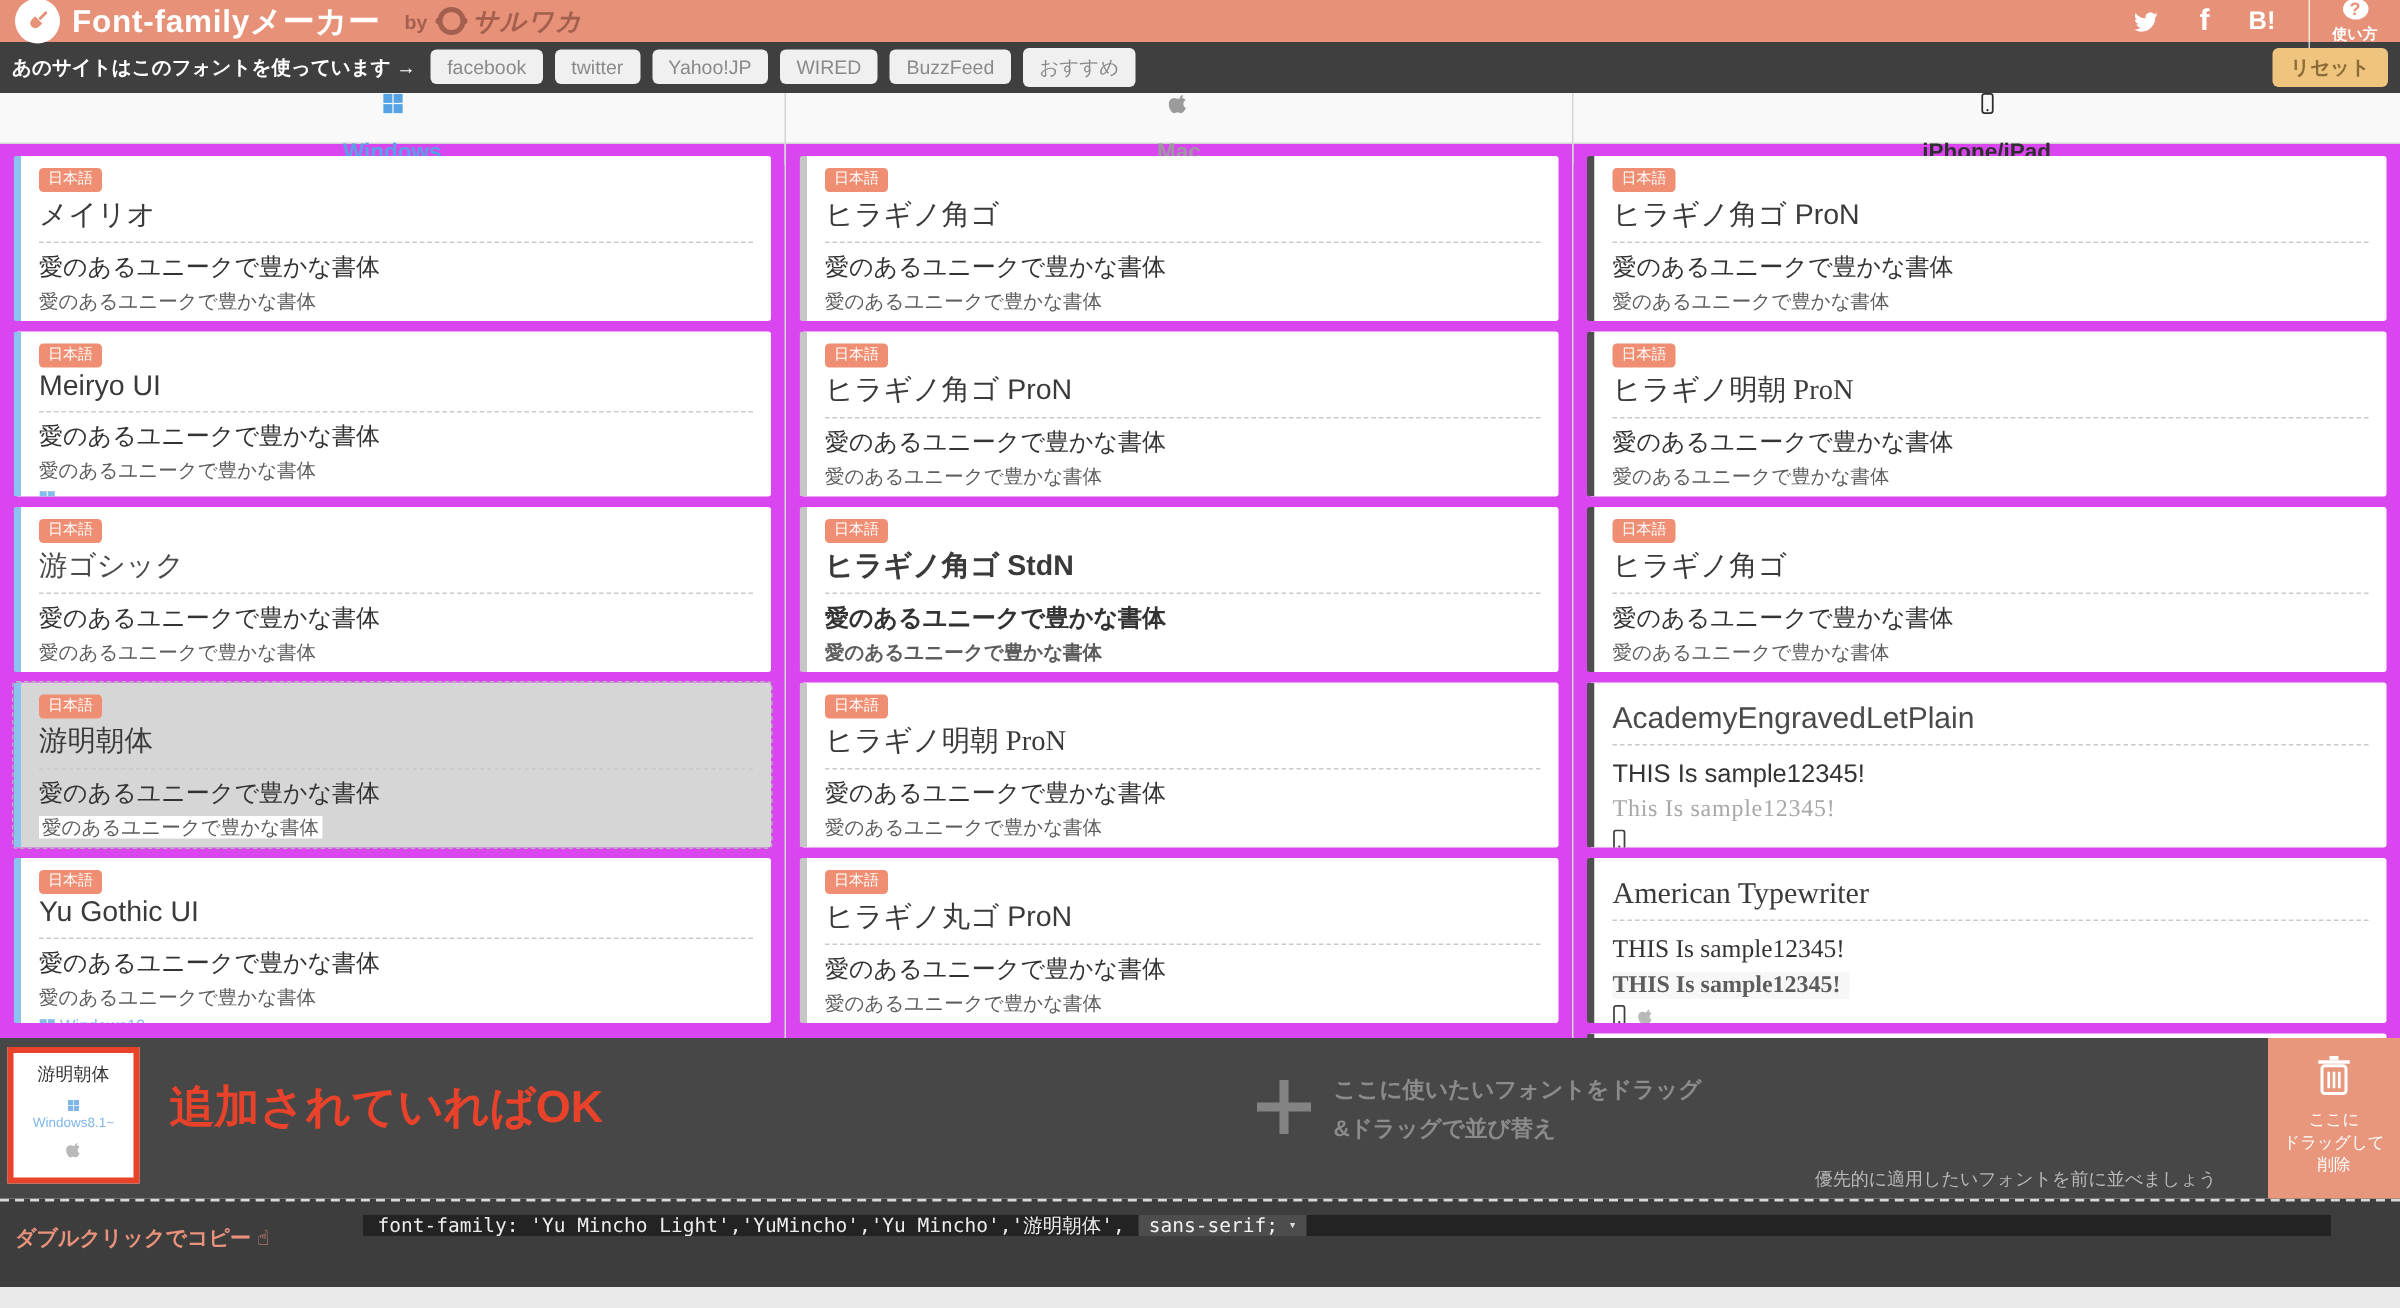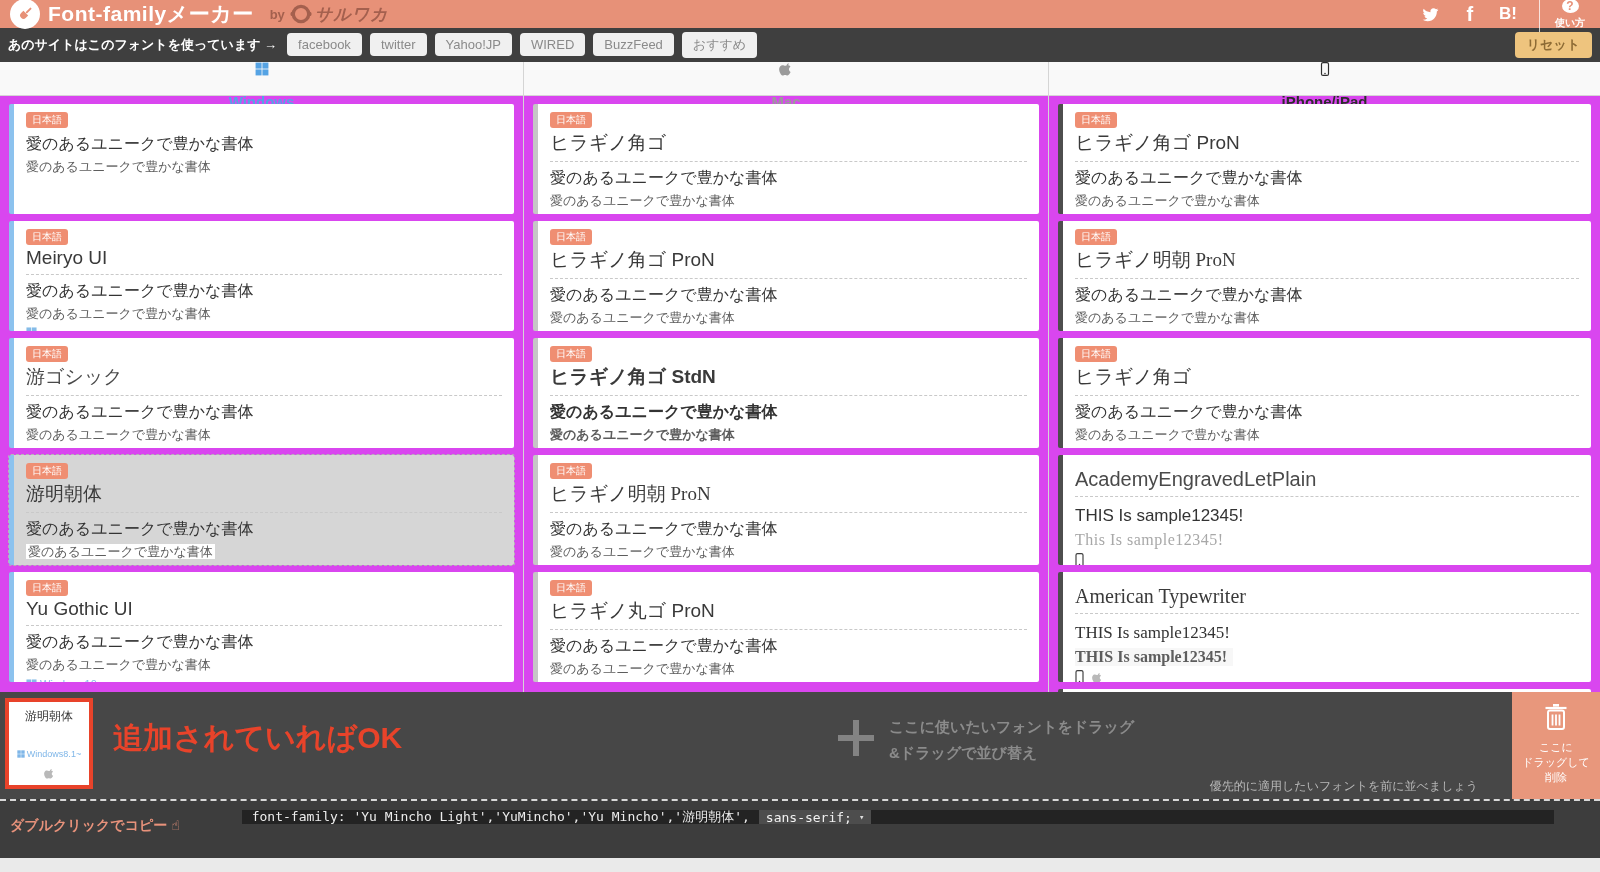--- a/index.html
+++ b/index.html
@@ -83,21 +83,21 @@
   .s2.engraved { font-family:"Liberation Serif","DejaVu Serif",serif; color:#a8a8a8;
     font-size:18px; letter-spacing:.5px; }
   .s2.boldser { font-weight:bold; background:#f7f7f7; display:inline-block; padding-right:6px; }
   .card.sliver { height:110px; }
 
   
   .dropzone { position:relative; height:107px; background:#474747; }
   .chip { position:absolute; left:5px; top:6px; width:88px; height:91px; background:#fff;
     border:4px solid #e8432a; text-align:center; cursor:grab; }
   .chip-name { font-family:"Liberation Serif","DejaVu Serif",serif; font-size:12px; color:#333; margin-top:6px; }
-  .chip-os { color:#7fb6e8; font-size:9px; margin-top:24px; display:flex; align-items:center; justify-content:center; gap:2px; }
+  .chip-os { color:#7fb6e8; font-size:9px; margin-top:8px; display:flex; align-items:center; justify-content:center; gap:2px;flex-direction:column; }
   .chip-os svg { width:8px; height:8px; fill:#7fb6e8; }
   .chip-apple { margin-top:6px; }
   .chip-apple svg { width:11px; height:11px; fill:#b9b9b9; }
   .annotation { position:absolute; left:113px; top:26px; font-size:30px; font-weight:bold; color:#e8432a; white-space:nowrap; }
   .hint { position:absolute; left:838px; top:22px; display:flex; align-items:flex-start; gap:15px; }
   .plus-icon { position:relative; width:36px; height:36px; margin-top:6px; }
   .plus-icon::before, .plus-icon::after { content:""; position:absolute; background:#838383; }
   .plus-icon::before { left:15px; top:0; width:6px; height:36px; }
   .plus-icon::after { left:0; top:15px; width:36px; height:6px; }
   .hint-lines { color:#8b8b8b; font-size:15px; font-weight:bold; line-height:1.75; white-space:nowrap; }
@@ -188,21 +188,21 @@
         <svg viewBox="0 0 14 24">
           <rect x="1" y="1" width="12" height="22" rx="2.6" fill="none" stroke="currentColor" stroke-width="2"></rect>
           <circle cx="7" cy="19.6" r="1.3"></circle>
         </svg>
       </span>
       <span>iPhone/iPad</span>
     </div>
   </div>
 <div class="main" id="col-bodies">
     <div class="col-body windows">
-      <div class="card "><span class="badge">日本語</span><div class="s1">愛のあるユニークで豊かな書体</div><div class="s2 ">愛のあるユニークで豊かな書体</div></div>
+      <div class="card "><span class="badge">日本語</span><div class="fname">メイリオ</div><div class="s1">愛のあるユニークで豊かな書体</div><div class="s2 ">愛のあるユニークで豊かな書体</div></div>
       <div class="card "><span class="badge">日本語</span><div class="fname">Meiryo UI</div><div class="s1">愛のあるユニークで豊かな書体</div><div class="s2 ">愛のあるユニークで豊かな書体</div><div class="cfoot">
           <span class="fitem windows">
             <svg viewBox="0 0 24 24">
               <rect x="1" y="1" width="10.3" height="10.3"></rect>
               <rect x="12.7" y="1" width="10.3" height="10.3"></rect>
               <rect x="1" y="12.7" width="10.3" height="10.3"></rect>
               <rect x="12.7" y="12.7" width="10.3" height="10.3"></rect>
             </svg>
           </span>
         </div></div>

